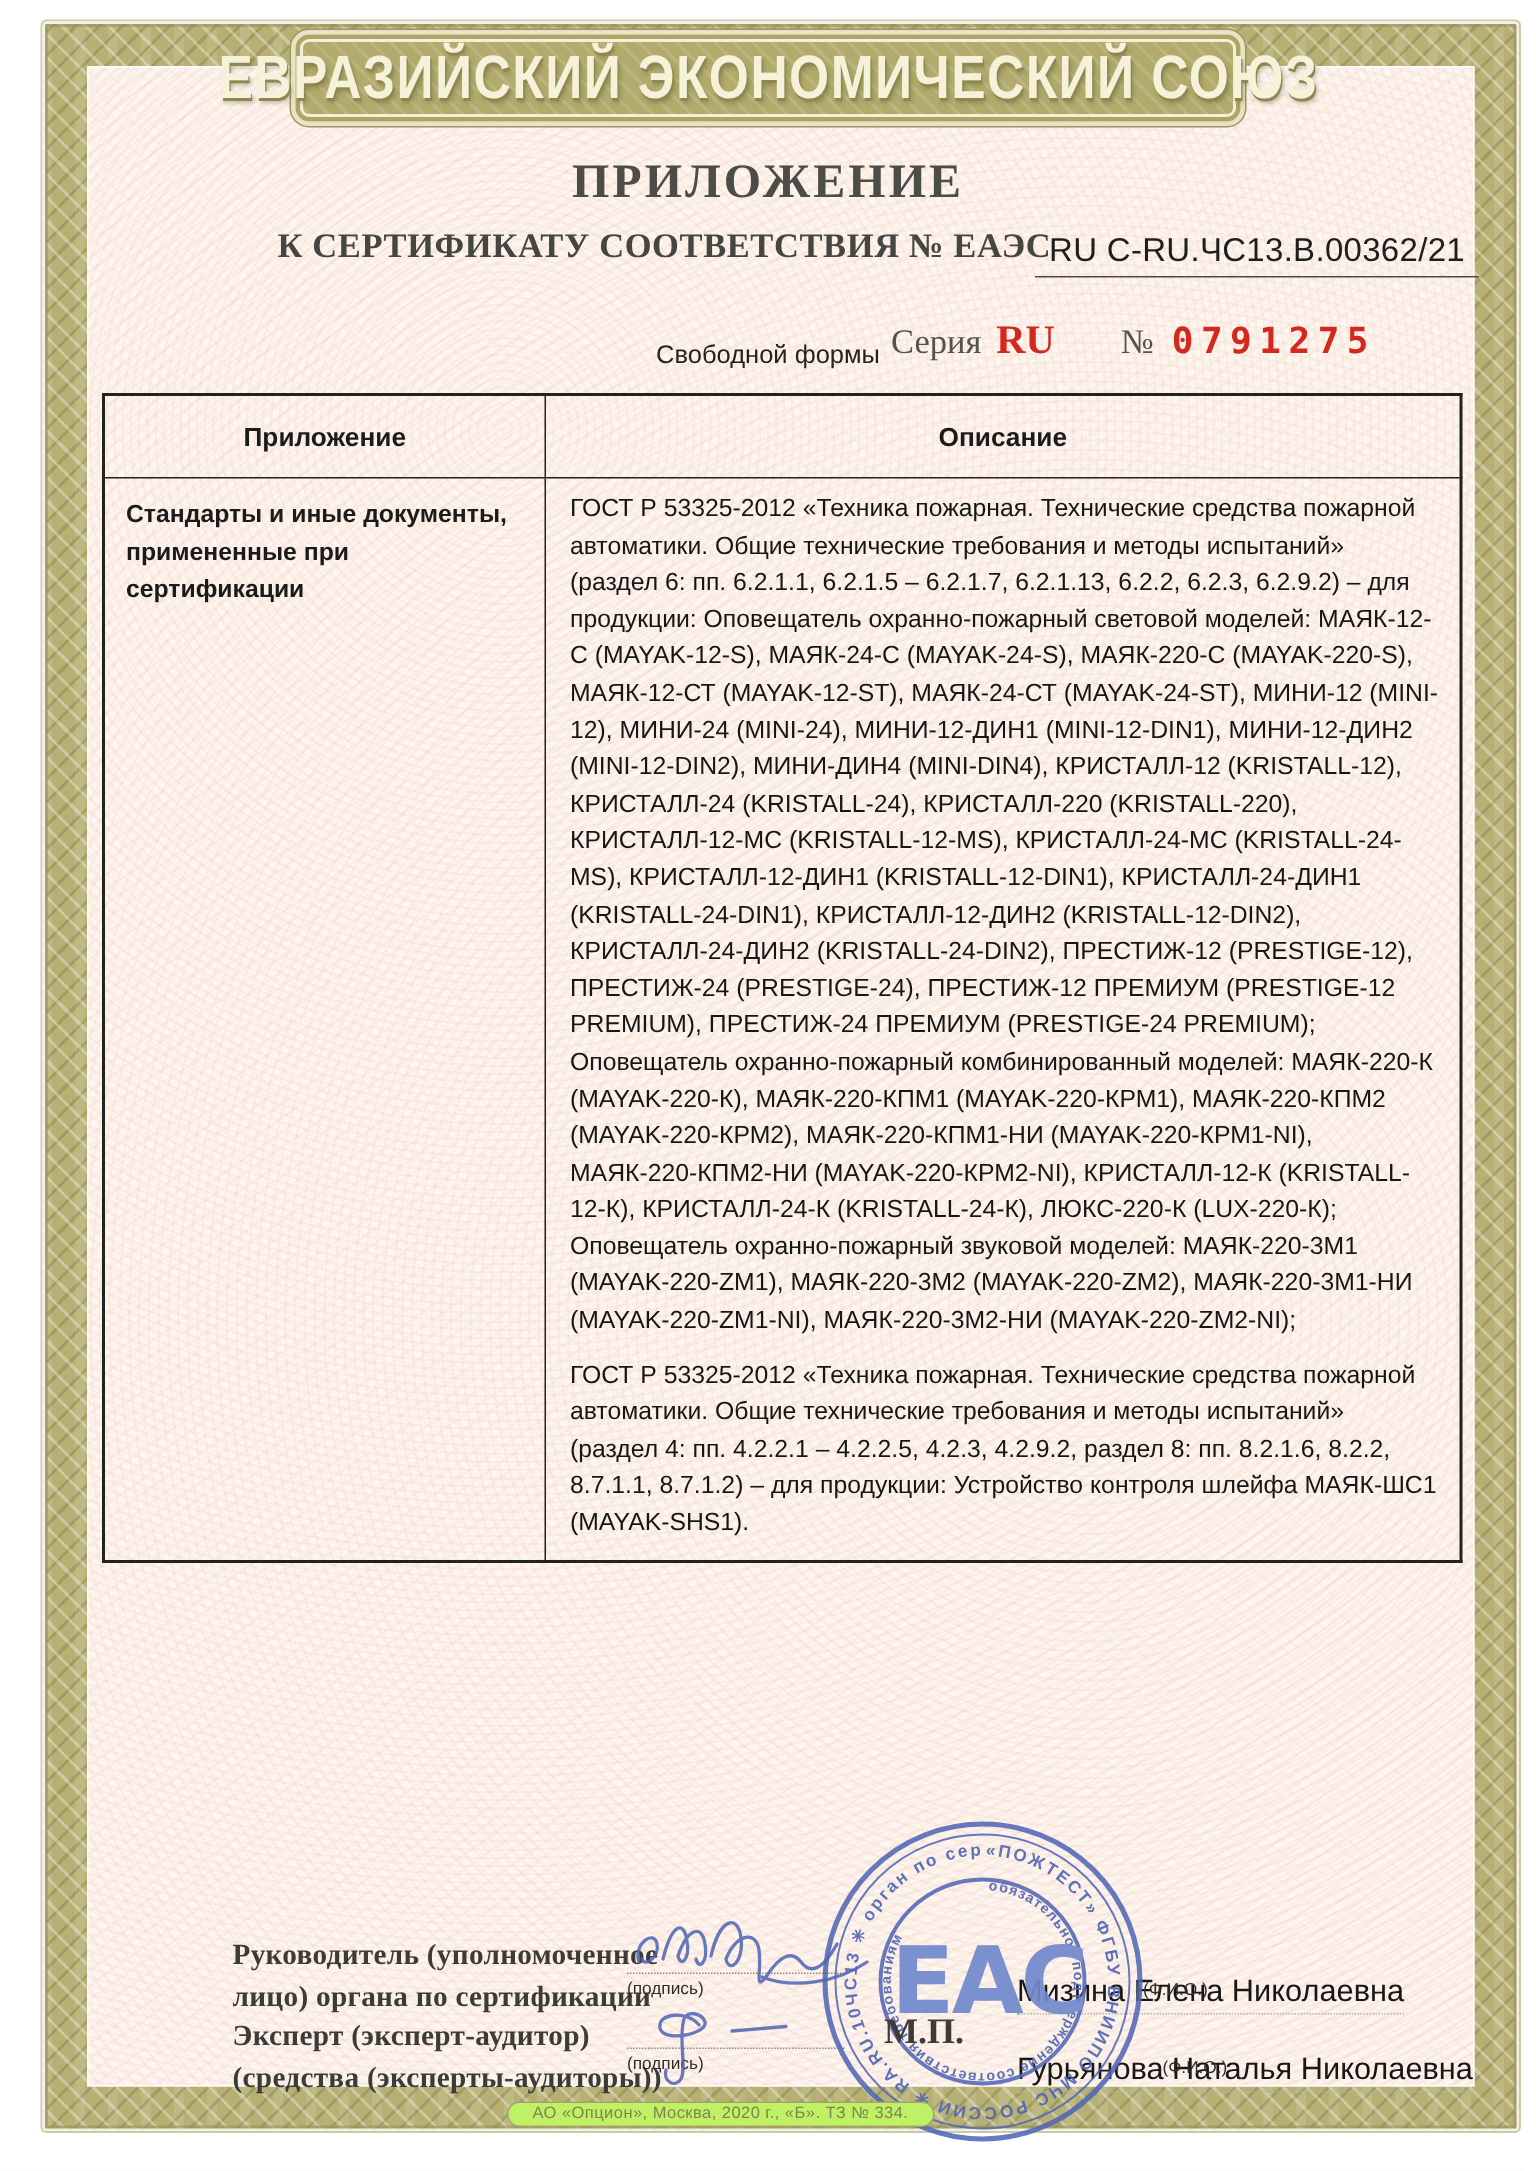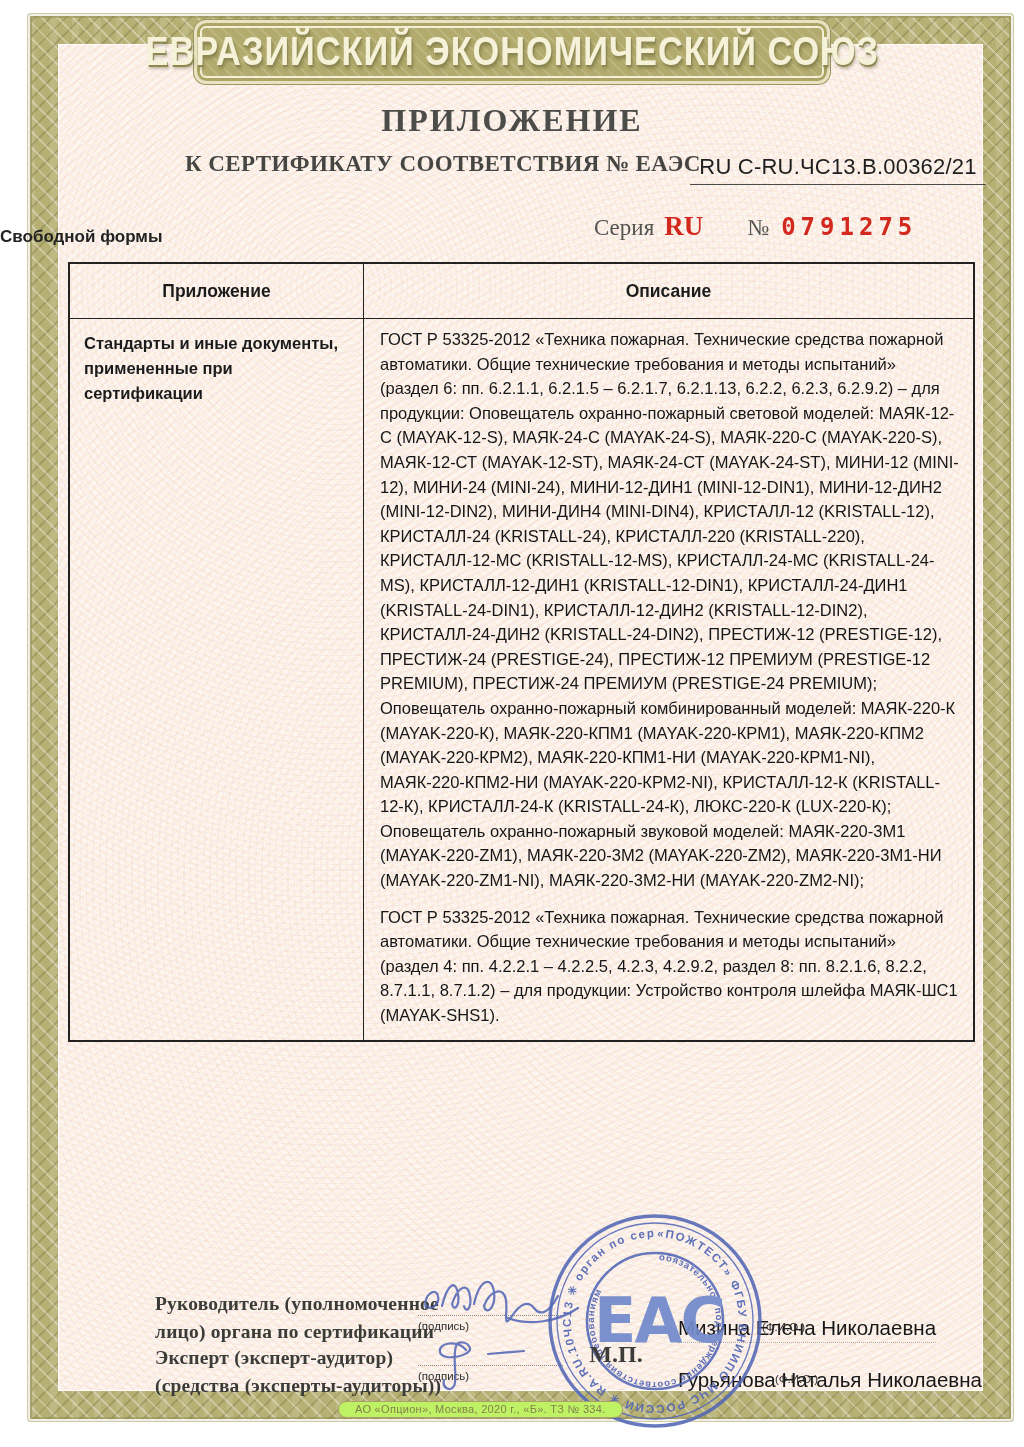--- a/index.html
+++ b/index.html
@@ -74,22 +74,22 @@
   }
   .series-value{
     font-weight:700;color:#d2281e;font-size:27px;margin-left:10px;
   }
   .number-sign{margin-left:44px;color:#53534f;}
   .blank-number{
     font-family:"DejaVu Sans Mono", monospace;font-weight:700;
     color:#d2281e;font-size:24px;letter-spacing:5px;margin-left:12px;
   }
   .form-note{
-    position:absolute;left:0;top:227px;width:100%;
-    font-weight:700;font-size:17px;color:#222;
+    position:absolute;left:0;top:227px;width:100%;text-align:center;
+    font-weight:400;font-size:17px;color:#222;
   }
   
   table.doc{
     position:absolute;left:68px;top:262px;width:907px;
     border-collapse:collapse;table-layout:fixed;
     background:transparent;
   }
   table.doc th, table.doc td{
     border:1.6px solid #222220;
     font-family:"Liberation Sans", sans-serif;

